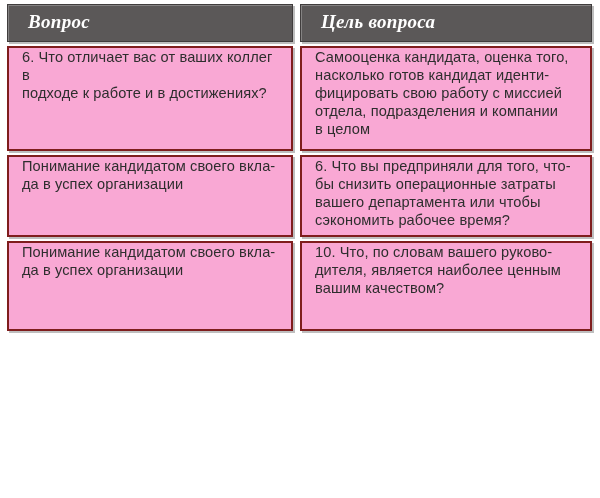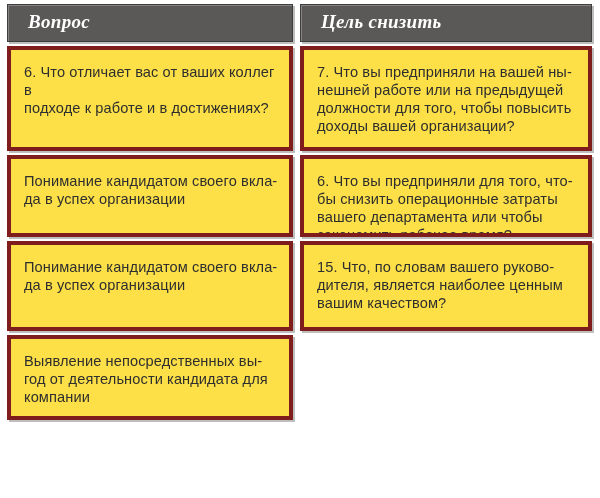--- a/index.html
+++ b/index.html
@@ -20,28 +20,28 @@
     left: 7px;
     top: 4px;
     display: grid;
     grid-template-columns: 286px 292px;
     grid-template-rows: 38px 105px 82px 90px 85px 61px;
     column-gap: 7px;
     row-gap: 4px;
   }
   .cell {
     box-sizing: border-box;
-    border: 4px solid #7f1d1d;
+    border: 2px solid #7f1d1d;
     box-shadow: 2px 2px 0 rgba(110,110,110,0.45);
-    background: #fde047;
+    background: #f9a8d4;
     color: #2e2e2e;
     font-size: 14.6px;
     line-height: 18px;
     letter-spacing: 0.1px;
-    padding: 13px 8px 0 13px;
+    padding: 0 8px 0 13px;
     white-space: pre-line;
     overflow: hidden;
   }
   .cell.head {
     background: #5b5858;
     border: 1px solid #403d3d;
     box-shadow: inset 1px 1px 0 rgba(255,255,255,0.25), 2px 2px 0 rgba(110,110,110,0.45);
     color: #ffffff;
     font-family: "Liberation Serif", "DejaVu Serif", serif;
     font-style: italic;
@@ -54,41 +54,39 @@
     white-space: normal;
   }
 </style>
 </head>
 <body>
 
 <div class="page">
   <div class="qtable">
 
     <div class="cell head">Вопрос</div>
-    <div class="cell head">Цель снизить</div>
+    <div class="cell head">Цель вопроса</div>
 
     <div class="cell">6. Что отличает вас от ваших коллег в
 подходе к работе и в достижениях?</div>
+    <div class="cell">Самооценка кандидата, оценка того,
+насколько готов кандидат иденти-
+фицировать свою работу с миссией
+отдела, подразделения и компании
+в целом</div>
 
-    <div class="cell">7. Что вы предприняли на вашей ны-
-нешней работе или на предыдущей
-должности для того, чтобы повысить
-доходы вашей организации?</div>
     <div class="cell">Понимание кандидатом своего вкла-
 да в успех организации</div>
 
     <div class="cell">6. Что вы предприняли для того, что-
 бы снизить операционные затраты
 вашего департамента или чтобы
 сэкономить рабочее время?</div>
     <div class="cell">Понимание кандидатом своего вкла-
 да в успех организации</div>
 
 
-    <div class="cell">15. Что, по словам вашего руково-
+    <div class="cell">10. Что, по словам вашего руково-
 дителя, является наиболее ценным
 вашим качеством?</div>
-    <div class="cell">Выявление непосредственных вы-
-год от деятельности кандидата для
-компании</div>
 
   </div>
 </div>
 
 </body></html>

